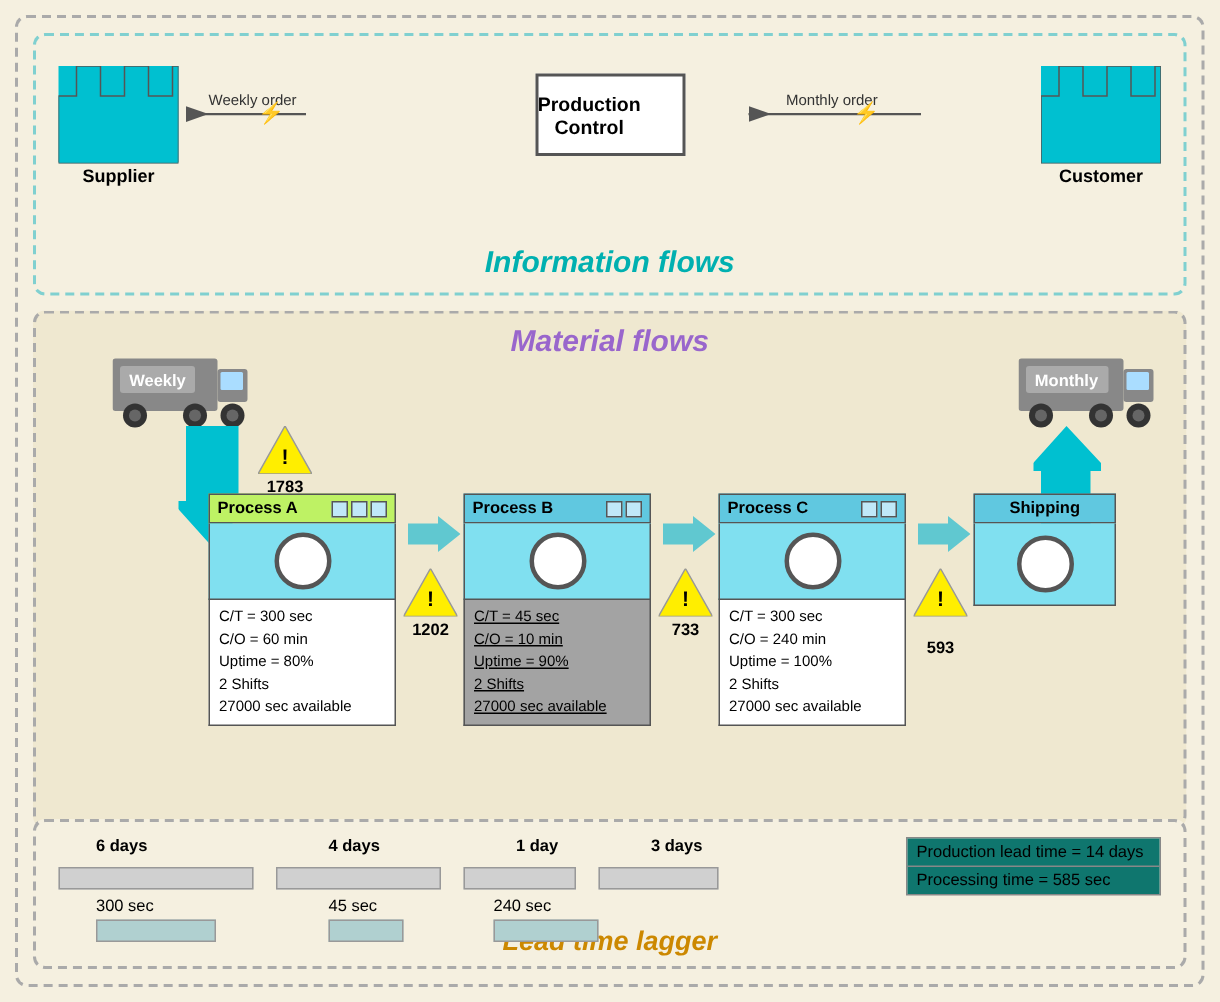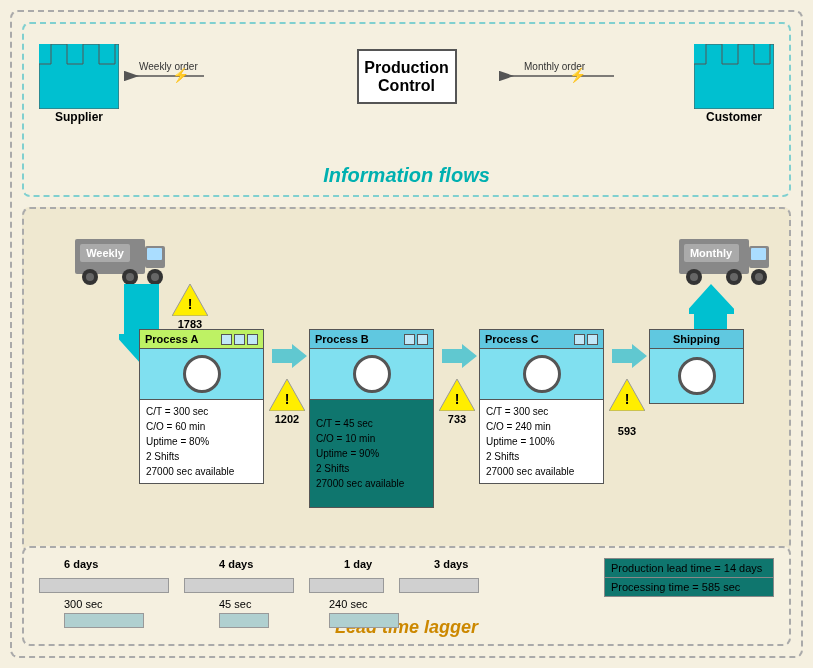--- a/index.html
+++ b/index.html
@@ -52,23 +52,22 @@
       position: absolute;
       top: 25px;
       left: 50%;
       transform: translateX(-50%);
       width: 100px;
       height: 55px;
       border: 2px solid #555;
       background: white;
       display: flex;
       align-items: center;
-      justify-content: center;
       text-align: center;
-      font-size: 16px;
+      font-size: 13px;
       font-weight: bold;
     }
 
     
     .factory {
       position: absolute;
       top: 20px;
       width: 90px;
       height: 80px;
       display: flex;
@@ -222,20 +221,21 @@
 
       <text x="148" y="56" font-size="14" fill="#555">⚡</text>
 
       <line x1="590" y1="52" x2="475" y2="52" stroke="#555" stroke-width="1.5" marker-end="url(#arrowhead-left2)"></line>
       <text x="500" y="46" font-size="10" fill="#333">Monthly order</text>
       <text x="545" y="56" font-size="14" fill="#555">⚡</text>
     </svg>
   </div>
 
   <div class="material-flows-area">
+    <span class="material-flows-label">Material flows</span>
 
     <div style="position:absolute;top:25px;left:19px;padding-left:32px;">
       <svg width="95" height="55">
 
         <rect x="0" y="5" width="70" height="35" fill="#888" rx="2"></rect>
 
         <rect x="70" y="12" width="20" height="22" fill="#888" rx="2"></rect>
 
         <rect x="72" y="14" width="15" height="12" fill="#aaddff" rx="1"></rect>
 
@@ -326,21 +326,21 @@
       <div style="background:#60c8e0;border:1px solid #555;padding:3px 5px;font-weight:bold;font-size:11px;display:flex;justify-content:space-between;align-items:center;">
         <span>Process B</span>
         <div style="display:flex;gap:2px;">
           <div style="width:11px;height:11px;border:1px solid #555;background:#c0e8f8;"></div>
           <div style="width:11px;height:11px;border:1px solid #555;background:#c0e8f8;"></div>
         </div>
       </div>
       <div style="background:#80e0f0;border:1px solid #555;border-top:none;display:flex;justify-content:center;padding:6px;">
         <div style="width:38px;height:38px;border:3px solid #555;border-radius:50%;background:white;"></div>
       </div>
-      <div style="background:#0f766e;border:1px solid #555;border-top:none;padding:16px 6px;font-size:10px;line-height:1.5;">
+      <div style="background:#a3a3a3;border:1px solid #555;border-top:none;padding:4px 6px;font-size:10px;line-height:1.5;text-decoration:underline;">
         <div>C/T = 45 sec</div>
         <div>C/O = 10 min</div>
         <div>Uptime = 90%</div>
         <div>2 Shifts</div>
         <div>27000 sec available</div>
       </div>
     </div>
 
     <div style="position:absolute;top:135px;left:418px;">
       <svg width="35" height="25">

